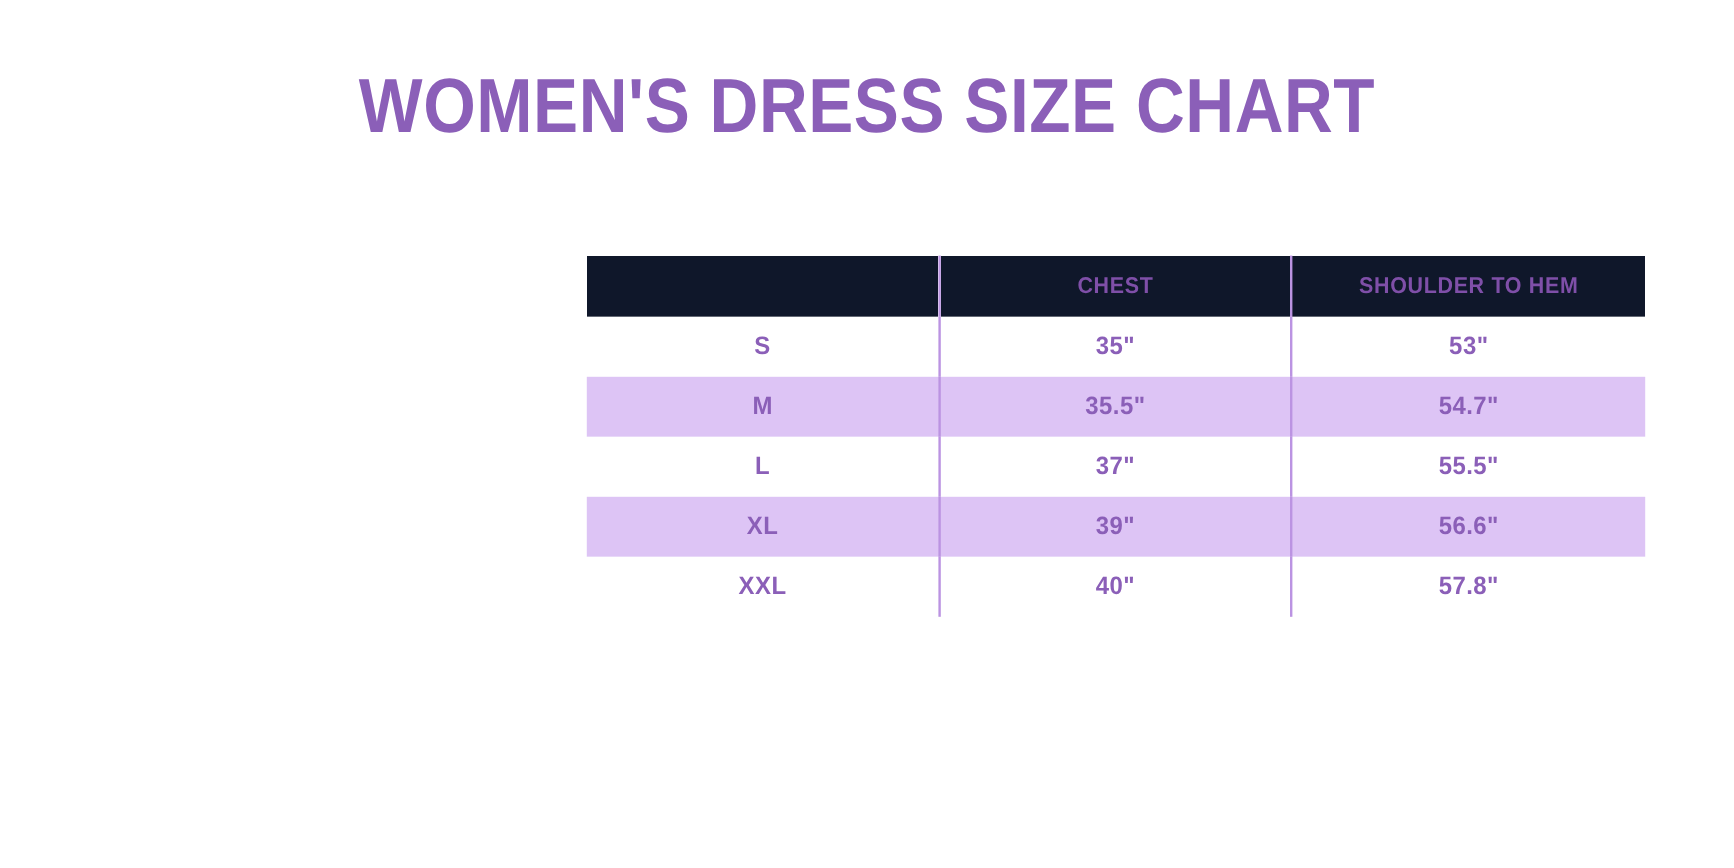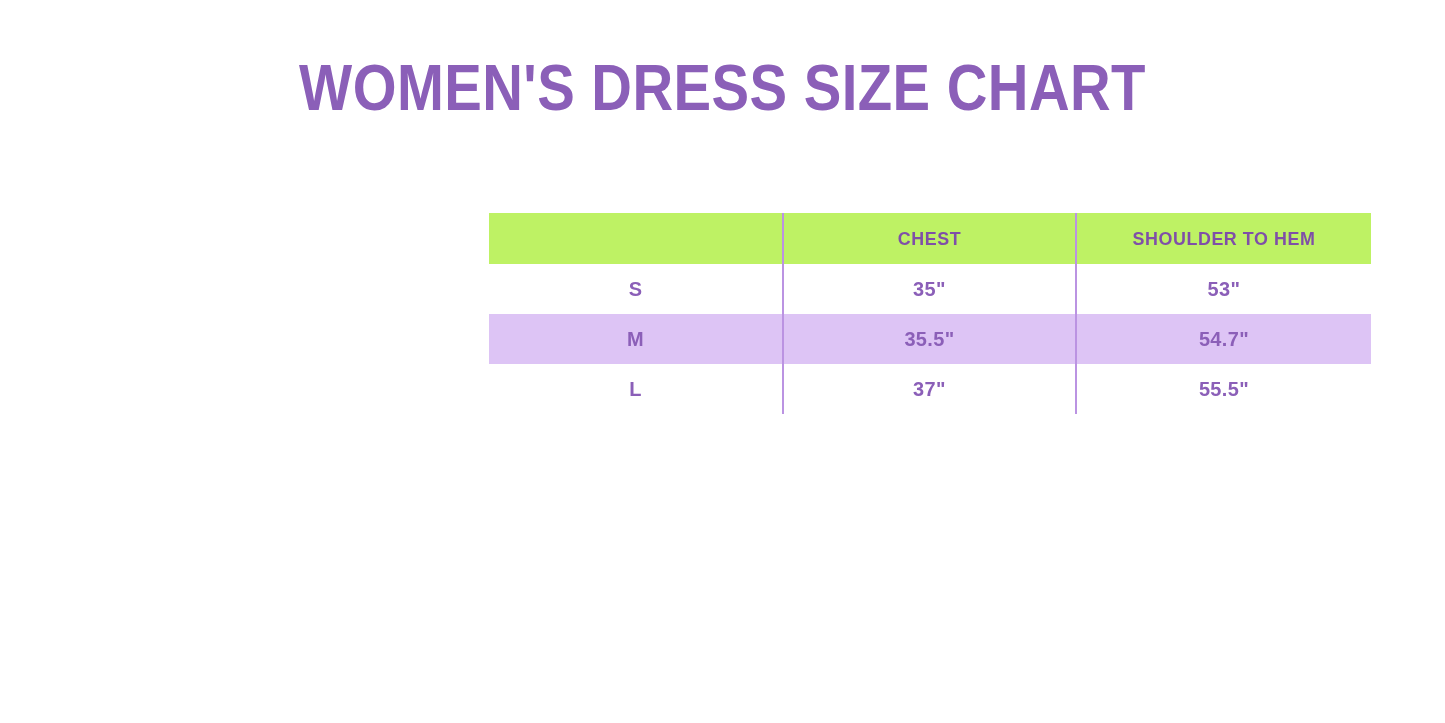--- a/index.html
+++ b/index.html
@@ -67,21 +67,21 @@
   }
 
   
   .size-table th.divider,
   .size-table td.divider {
     border-left: 2px solid #BB93E2;
   }
 
   
   .size-table thead tr {
-    background: #bef264;
+    background: #0f172a;
   }
   .size-table thead th {
     height: 51px;
     font-size: 19px;
     letter-spacing: 0.6px;
     color: #7F4FA8;
     transform: scaleX(0.94);
   }
 
   
@@ -155,18 +155,40 @@
           <span class="cell-inner">L</span>
         </td>
         <td class="divider">
           <span class="cell-inner">37"</span>
         </td>
         <td class="divider">
           <span class="cell-inner">55.5"</span>
         </td>
       </tr>
 
+      <tr class="row-tint">
+        <td>
+          <span class="cell-inner">XL</span>
+        </td>
+        <td class="divider">
+          <span class="cell-inner">39"</span>
+        </td>
+        <td class="divider">
+          <span class="cell-inner">56.6"</span>
+        </td>
+      </tr>
 
+      <tr class="row-light">
+        <td>
+          <span class="cell-inner">XXL</span>
+        </td>
+        <td class="divider">
+          <span class="cell-inner">40"</span>
+        </td>
+        <td class="divider">
+          <span class="cell-inner">57.8"</span>
+        </td>
+      </tr>
 
     </tbody>
   </table>
 
 </div>
 
 </body></html>

